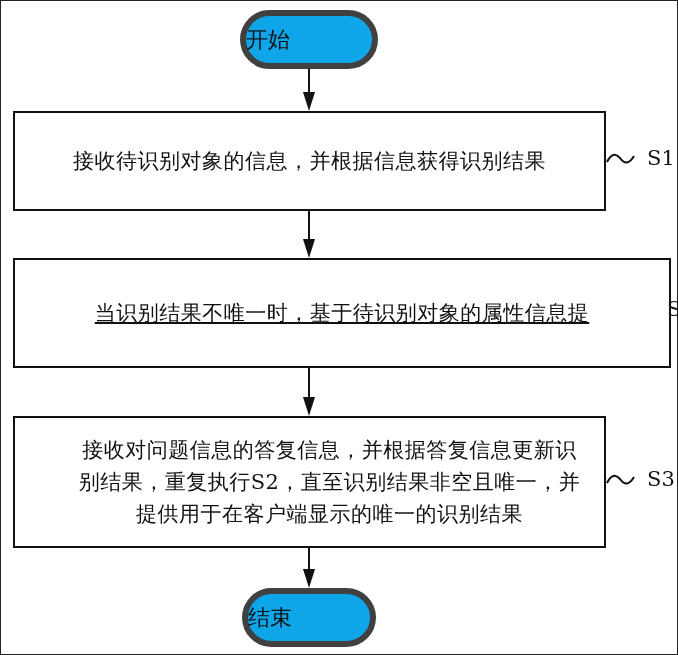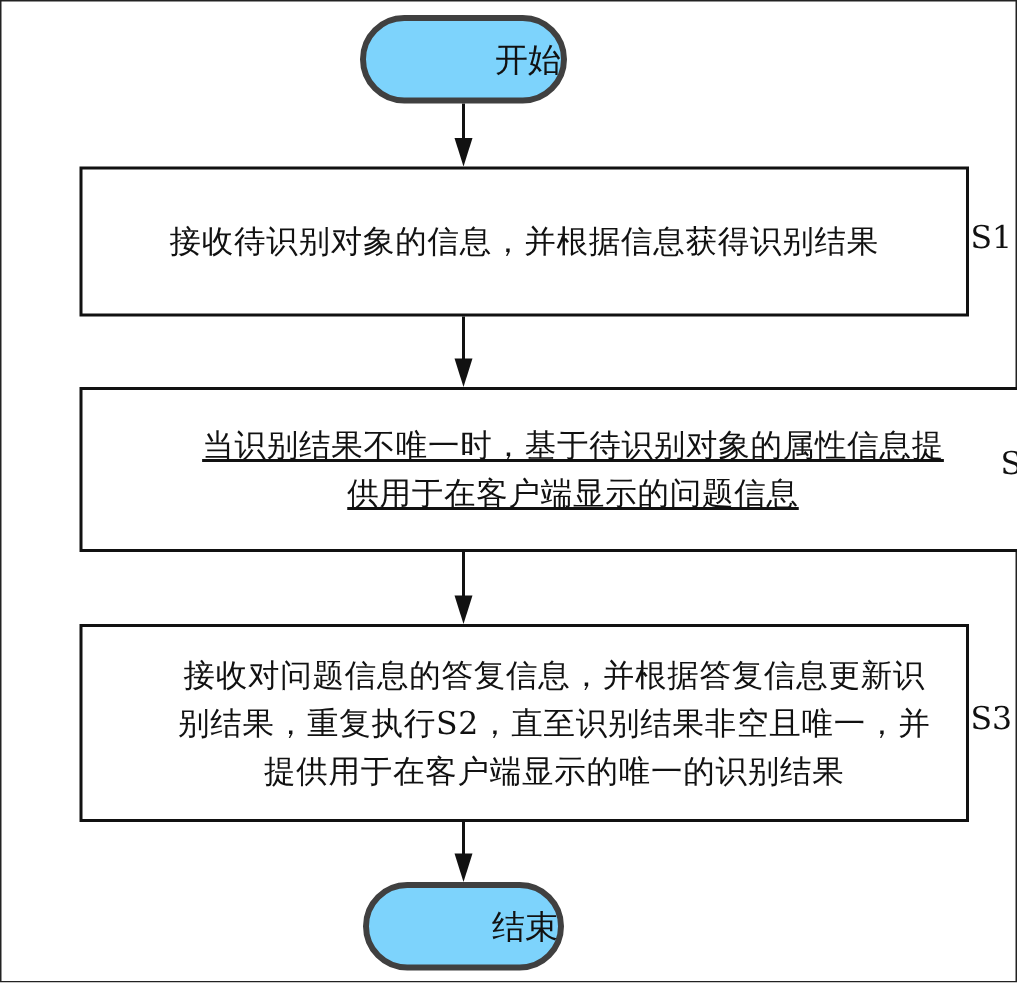--- a/index.html
+++ b/index.html
@@ -1,26 +1,26 @@
 <!DOCTYPE html>
 <html><head>
   <meta charset="utf-8">
   <style>
     html, body { margin: 0; padding: 0; background: #ffffff; }
     body { width: 678px; height: 655px; position: relative; overflow: hidden;
            font-family: "DejaVu Serif", "Liberation Serif", serif; color: #111; }
     #frame { position: absolute; left: 0; top: 0; width: 676px; height: 653px;
              border: 1px solid #222; box-sizing: content-box; }
-    .terminal { position: absolute; box-sizing: border-box; border: 4px solid #404040;
-                border-radius: 30px; background: #7dd3fc; display: flex;
-                align-items: center; justify-content: flex-end; font-size: 22px;
+    .terminal { position: absolute; box-sizing: border-box; border: 6px solid #404040;
+                border-radius: 30px; background: #0ea5e9; display: flex;
+                align-items: center; justify-content: flex-start; font-size: 22px;
                 font-family: "DejaVu Sans", "Liberation Sans", sans-serif; font-weight: normal; }
     .step { position: absolute; box-sizing: border-box; border: 2px solid #111; background: #fff;
             display: flex; align-items: center; justify-content: center; text-align: center;
-            font-size: 21px; line-height: 32px; padding: 0 8px; letter-spacing: 0.5px; margin-left: 40px; }
+            font-size: 21px; line-height: 32px; padding: 0 8px; letter-spacing: 0.5px; }
     .step span { display: block; }
     .label { position: absolute; font-size: 21px; font-family: "DejaVu Serif", "Liberation Serif", serif; }
     svg#connectors { position: absolute; left: 0; top: 0; width: 678px; height: 655px; pointer-events: none; }
   </style>
 </head>
 <body>
 
 <div id="frame"></div>
 
 <svg id="connectors" xmlns="http://www.w3.org/2000/svg">
@@ -58,21 +58,20 @@
 
 <div class="step" style="left:13px; top:111px; width:593px; height:100px;">
   <div>
     <span>接收待识别对象的信息，并根据信息获得识别结果</span>
   </div>
 </div>
 
 <div class="step" style="left:13px; top:258px; width:658px; height:110px;text-decoration:underline;">
   <div>
     <span>当识别结果不唯一时，基于待识别对象的属性信息提</span>
-    <span>供用于在客户端显示的问题信息</span>
   </div>
 </div>
 
 <div class="step" style="left:13px; top:416px; width:593px; height:132px;padding-left:48px;">
   <div>
     <span>接收对问题信息的答复信息，并根据答复信息更新识</span>
     <span>别结果，重复执行S2，直至识别结果非空且唯一，并</span>
     <span>提供用于在客户端显示的唯一的识别结果</span>
   </div>
 </div>

